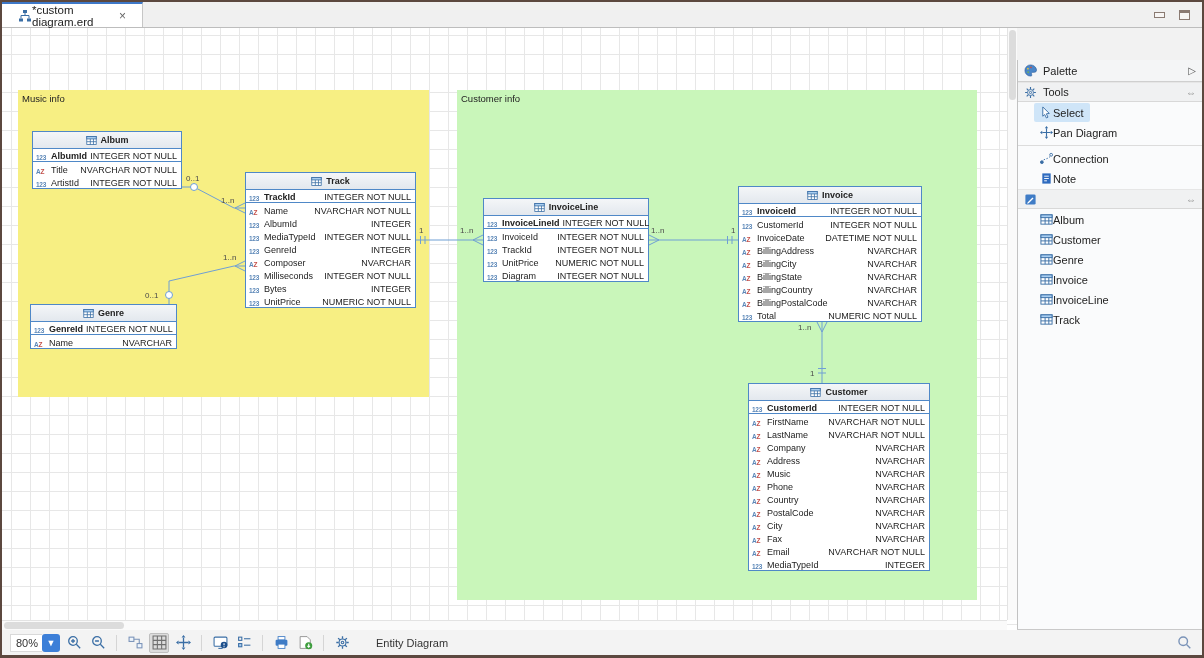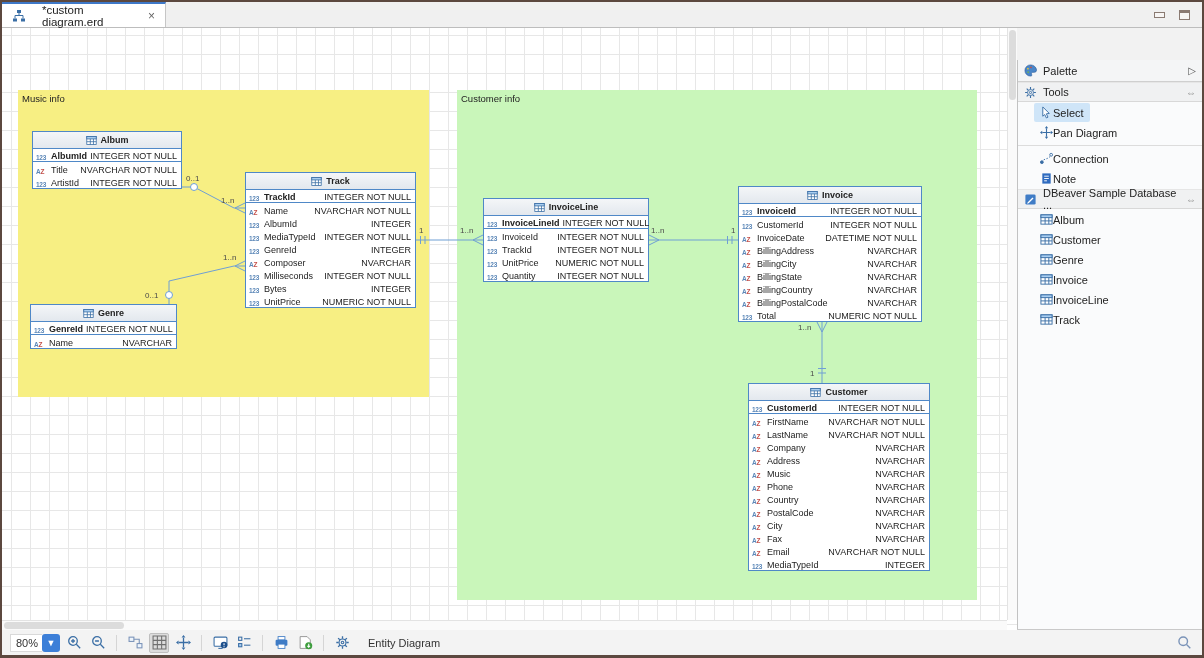--- a/index.html
+++ b/index.html
@@ -1,21 +1,21 @@
 <!DOCTYPE html>
 <html><head>
 <meta charset="utf-8">
 <style>
   * { margin:0; padding:0; box-sizing:border-box; }
   html,body { width:1204px; height:658px; font-family:"Liberation Sans",sans-serif; background:#fff; }
   .window { width:1204px; height:658px; border:2px solid #5c483f; border-bottom-width:3px; display:flex; flex-direction:column; background:#f2f2f2; overflow:hidden; }
 
   
   .tabbar { height:26px; background:#f0f0f0; border-bottom:1px solid #bdbdbd; display:flex; align-items:stretch; flex:0 0 auto; }
-  .tab { width:164px; background:#fff; border-top:2px solid #3e78c8; border-right:1px solid #c6c6c6; display:flex; align-items:center; gap:16px; padding:0 10px; font-size:11.5px; color:#222; }
+  .tab { width:141px; background:#fff; border-top:2px solid #3e78c8; border-right:1px solid #c6c6c6; display:flex; align-items:center; gap:0; padding:0 16px; font-size:11.5px; color:#222; }
   .tab .ticon svg { width:14px; height:14px; display:block; }
   .tab-close { color:#666; font-size:12px; margin-left:2px; cursor:pointer; }
   .winctrl { margin-left:auto; display:flex; align-items:center; gap:14px; padding-right:12px; }
   .wc-min { width:11px; height:6px; border:1px solid #8a7a72; background:#f7f5f4; }
   .wc-max { width:11px; height:10px; border:1px solid #8a7a72; border-top-width:3px; background:#f7f5f4; }
 
   
   .main { flex:1; display:flex; min-height:0; }
   .canvas { position:relative; width:1015px; height:602px; background-color:#fff; overflow:hidden;
     background-image: linear-gradient(#e7e7e7 1px, transparent 1px), linear-gradient(90deg,#e7e7e7 1px, transparent 1px);
@@ -49,21 +49,21 @@
 
   
   .statusbar { height:26px; flex:0 0 auto; background:#f3f3f3; border-top:1px solid #c9c9c9; display:flex; align-items:center; padding:0 8px; gap:4px; font-size:11px; color:#333; }
   .zoom-combo { display:flex; align-items:center; }
   .zoom-field { width:32px; height:18px; background:#fff; border:1px solid #d9d9d9; border-right:none; display:flex; align-items:center; padding-left:5px; font-size:11px; }
   .zoom-btn { width:18px; height:18px; background:#3c7fd8; border-radius:3px; color:#fff; font-size:9px; display:flex; align-items:center; justify-content:center; }
   .sb-ic { width:20px; height:20px; display:flex; align-items:center; justify-content:center; }
   .sb-ic svg { width:15px; height:15px; display:block; }
   .sb-ic.pressed { background:#dcdcdc; border:1px solid #bfbfbf; border-radius:2px; }
   .sb-sep { width:1px; height:16px; background:#d5d5d5; margin:0 4px; }
-  .sb-label { margin-left:12px; color:#333; }
+  .sb-label { margin-left:20px; color:#333; }
   .sb-search { margin-left:auto; }
 </style>
 </head>
 <body>
 
 <div class="window">
 
   <div class="tabbar">
     <div class="tab">
       <span class="ticon">
@@ -227,21 +227,21 @@
             <span class="n">TrackId</span>
             <span class="t">INTEGER NOT NULL</span>
           </div>
           <div class="ent-r">
             <span class="ci">123</span>
             <span class="n">UnitPrice</span>
             <span class="t">NUMERIC NOT NULL</span>
           </div>
           <div class="ent-r">
             <span class="ci">123</span>
-            <span class="n">Quantity</span>
+            <span class="n">Diagram</span>
             <span class="t">INTEGER NOT NULL</span>
           </div>
         </div>
         <div class="entity" style="left: 736px; top: 158px; width: 184px;">
           <div class="ent-h">
             <span>
               <svg viewBox="0 0 14 14">
                 <rect x="1" y="2" width="12" height="10" fill="#fff" stroke="#3a6ea5"></rect>
                 <rect x="1" y="2" width="12" height="3" fill="#a8cdf0" stroke="#3a6ea5"></rect>
                 <path d="M5.5 5v7M9.5 5v7M1 8.5h12" stroke="#3a6ea5" fill="none"></path>
@@ -472,21 +472,20 @@
             </span>
             <span>Note</span>
           </div>
           <div class="pal-header">
             <span class="pic">
               <svg viewBox="0 0 14 14">
                 <rect x="1.5" y="1.5" width="11" height="11" rx="1.5" fill="#3f7cc6"></rect>
                 <path d="M4 10l5.2-5.2 1 1L5 11l-1.6.6z" fill="#fff"></path>
               </svg>
             </span>
-            <span>DBeaver Sample Database ...</span>
             <span class="pal-pin">⇔</span>
           </div>
           <div class="pal-item">
             <span class="pic">
               <svg viewBox="0 0 14 14">
                 <rect x="1" y="2" width="12" height="10" fill="#fff" stroke="#3a6ea5"></rect>
                 <rect x="1" y="2" width="12" height="3" fill="#a8cdf0" stroke="#3a6ea5"></rect>
                 <path d="M5.5 5v7M9.5 5v7M1 8.5h12" stroke="#3a6ea5" fill="none"></path>
               </svg>
             </span>

